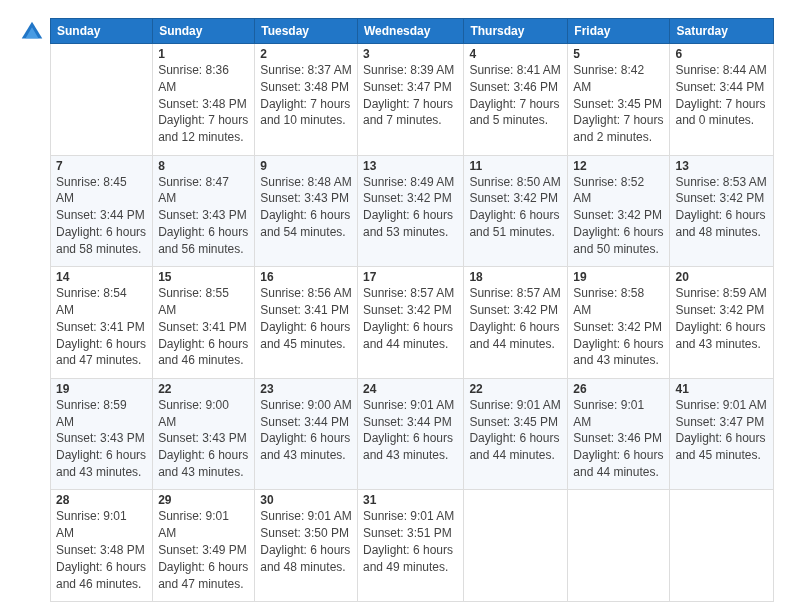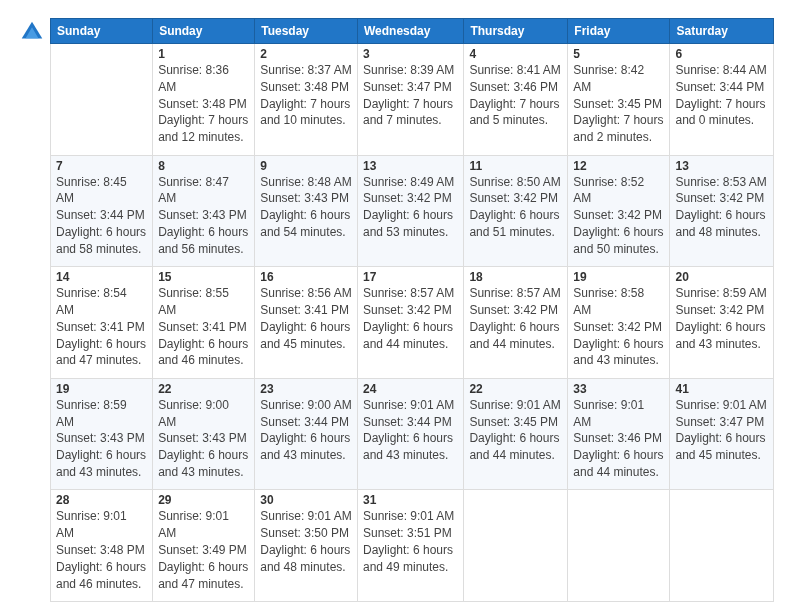--- a/index.html
+++ b/index.html
@@ -237,21 +237,21 @@
           </td>
           <td>
             <div class="day-number">24</div>
             <div class="day-info">Sunrise: 9:01 AM<br>Sunset: 3:44 PM<br>Daylight: 6 hours<br>and 43 minutes.</div>
           </td>
           <td>
             <div class="day-number">22</div>
             <div class="day-info">Sunrise: 9:01 AM<br>Sunset: 3:45 PM<br>Daylight: 6 hours<br>and 44 minutes.</div>
           </td>
           <td>
-            <div class="day-number">33</div>
+            <div class="day-number">26</div>
             <div class="day-info">Sunrise: 9:01 AM<br>Sunset: 3:46 PM<br>Daylight: 6 hours<br>and 44 minutes.</div>
           </td>
           <td>
             <div class="day-number">41</div>
             <div class="day-info">Sunrise: 9:01 AM<br>Sunset: 3:47 PM<br>Daylight: 6 hours<br>and 45 minutes.</div>
           </td>
         </tr>
         <tr>
           <td>
             <div class="day-number">28</div>

